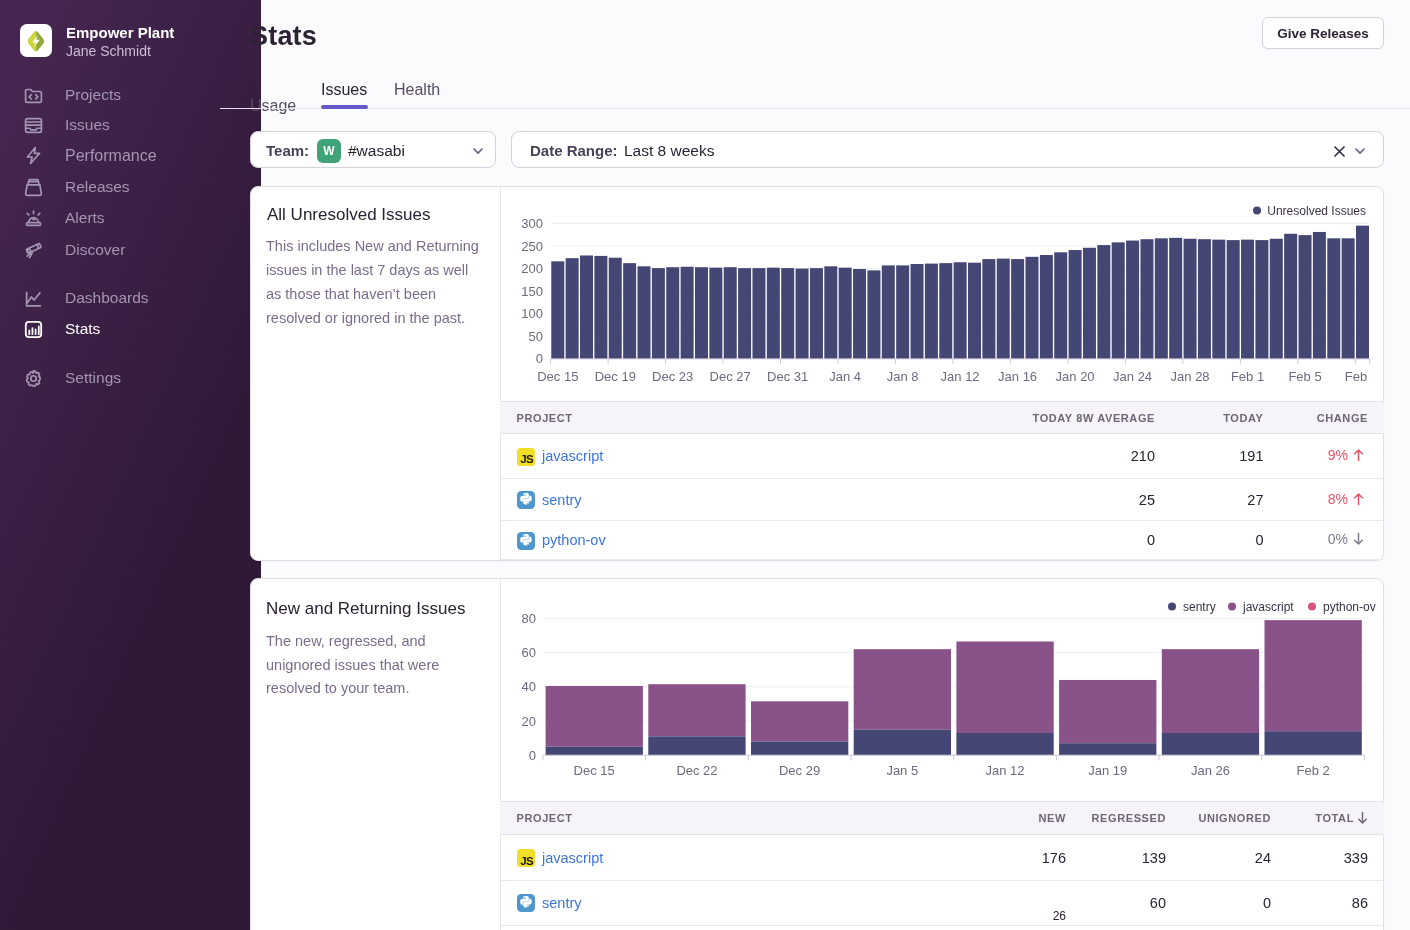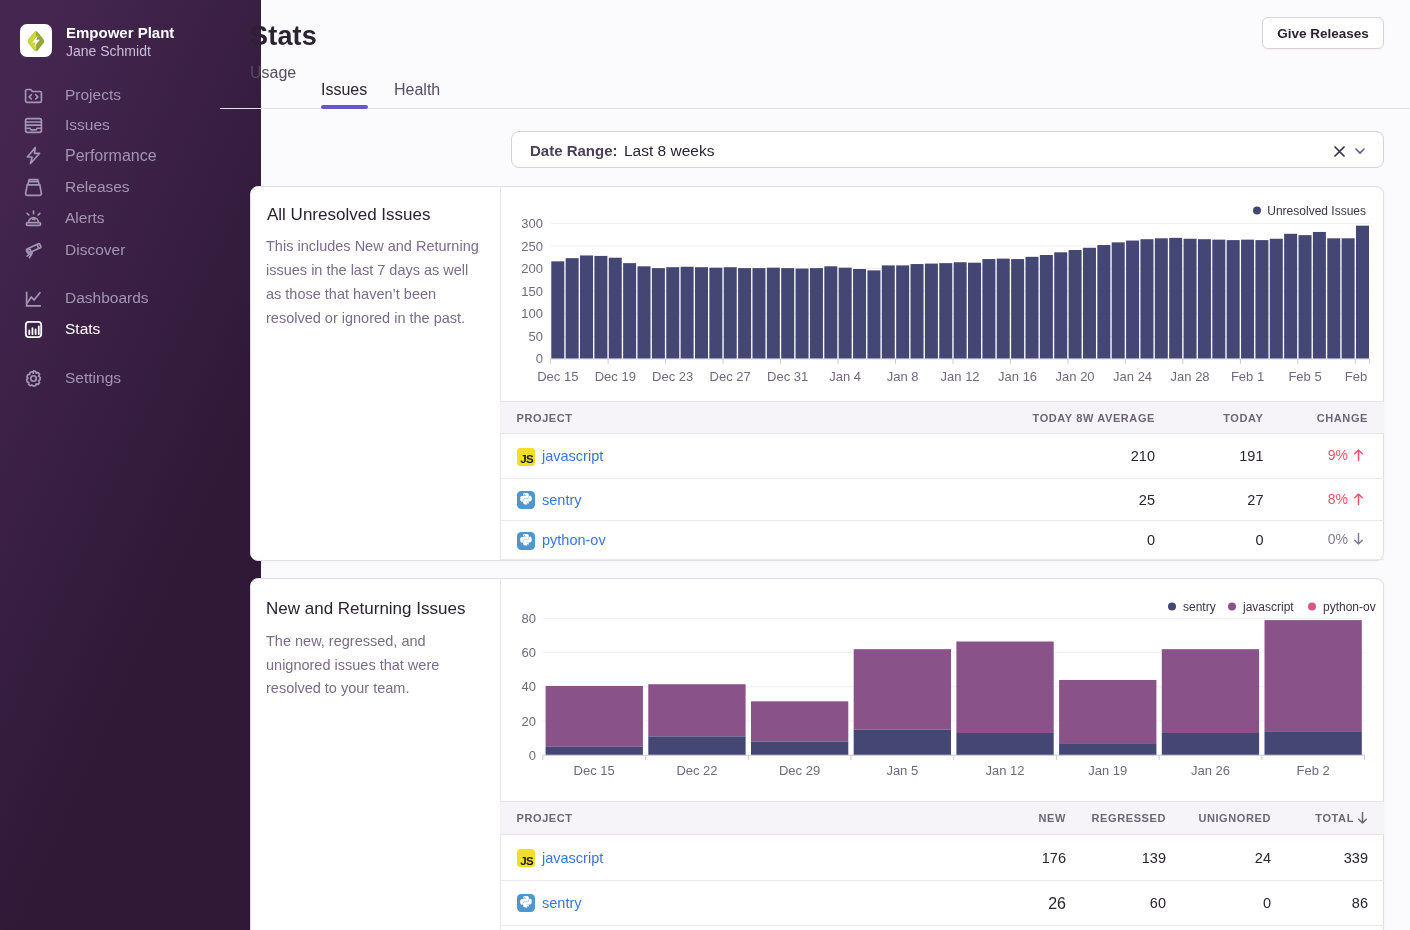--- a/index.html
+++ b/index.html
@@ -80,26 +80,36 @@
           <circle cx="9" cy="9" r="2.6" fill="none"></circle>
         </svg></div>
       <div style="position:absolute;left:65px;top:368.2px;font-size:15.5px;line-height:20px;color:#a296b1">Settings</div>
 </div>
 
 <div class="abs" style="left:250px;top:21px;font-size:27px;font-weight:bold;color:#2b2233;letter-spacing:0.2px">Stats</div>
 <div class="abs" style="left:1262px;top:17px;width:122px;height:32px;background:#fff;border:1px solid #d7d1de;border-radius:6px;box-shadow:0 1px 1px rgba(40,30,60,0.04)">
   <div class="abs" style="left:0;top:8px;width:120px;text-align:center;font-size:13.5px;font-weight:bold;color:#2b2233">Give Releases</div>
 </div>
 
-<div class="abs" style="left:250px;top:64px;font-size:16px;color:#564c63">Usage</div>
+<div class="abs" style="left:250px;top:97px;font-size:16px;color:#564c63">Usage</div>
 <div class="abs" style="left:321px;top:81px;font-size:16px;color:#2b2233">Issues</div>
 <div class="abs" style="left:394px;top:81px;font-size:16px;color:#564c63">Health</div>
 <div class="abs" style="left:220px;top:108px;width:1190px;height:1px;background:#e6e2eb"></div>
 <div class="abs" style="left:320.5px;top:105px;width:47.5px;height:4px;background:#6559c5;border-radius:2px"></div>
 
+<div class="abs" style="left:250px;top:131px;width:246px;height:37px;background:#fff;border:1px solid #d6d0df;border-radius:8px">
+  <div class="abs" style="left:15px;top:10px;font-size:15px;font-weight:bold;color:#4a4059">Team:</div>
+  <div class="abs" style="left:66px;top:6.5px;width:24px;height:24px;border-radius:6px;background:#40a377">
+    <div class="abs" style="left:0;top:5px;width:24px;text-align:center;font-size:12px;font-weight:bold;color:#fff">W</div>
+  </div>
+  <div class="abs" style="left:97px;top:10px;font-size:15.5px;color:#2b2233">#wasabi</div>
+  <div class="abs" style="left:220px;top:12px"><svg width="14" height="14" viewBox="0 0 14 14" fill="none" stroke="#6f6287" stroke-width="1.7" stroke-linecap="round" stroke-linejoin="round">
+          <path d="M3 5 L7 9.2 L11 5"></path>
+        </svg></div>
+</div>
 <div class="abs" style="left:511px;top:131px;width:873px;height:37px;background:#fff;border:1px solid #d6d0df;border-radius:8px">
   <div class="abs" style="left:18px;top:10px;font-size:15px;font-weight:bold;color:#4a4059">Date Range:</div>
   <div class="abs" style="left:112px;top:10px;font-size:15.5px;color:#2b2233">Last 8 weeks</div>
   <div class="abs" style="left:821px;top:11.5px"><svg width="13" height="13" viewBox="0 0 13 13" fill="none" stroke="#3a3145" stroke-width="1.7" stroke-linecap="round">
           <path d="M2 2 L11 11 M11 2 L2 11"></path>
         </svg></div>
   <div class="abs" style="left:841px;top:12px"><svg width="14" height="14" viewBox="0 0 14 14" fill="none" stroke="#6f6287" stroke-width="1.7" stroke-linecap="round" stroke-linejoin="round">
           <path d="M3 5 L7 9.2 L11 5"></path>
         </svg></div>
 </div>
@@ -367,18 +377,18 @@
 
 <div style="position:absolute;left:500px;top:880.5px;width:884px;height:45px;border-bottom:1px solid #eae7ef">
   <div style="position:absolute;left:16.5px;top:13.5px"><svg width="18" height="18" viewBox="0 0 18 18">
           <rect width="18" height="18" rx="4.2" fill="#4e96cd"></rect>
           <g fill="#ffffff" transform="translate(1.7,1.7) scale(0.1137)">
             <path d="M63.391 1.988c-4.222.02-8.252.379-11.8 1.007-10.45 1.846-12.346 5.71-12.346 12.837v9.411h24.693v3.137H29.977c-7.176 0-13.46 4.313-15.426 12.521-2.268 9.405-2.368 15.275 0 25.096 1.755 7.311 5.947 12.519 13.124 12.519h8.491V67.234c0-8.151 7.051-15.34 15.426-15.34h24.665c6.866 0 12.346-5.654 12.346-12.548V15.833c0-6.693-5.646-11.72-12.346-12.837-4.244-.706-8.645-1.027-12.866-1.008zM50.037 9.557c2.55 0 4.634 2.117 4.634 4.721 0 2.593-2.083 4.69-4.634 4.69-2.56 0-4.633-2.097-4.633-4.69-.001-2.604 2.073-4.721 4.633-4.721z"></path>
             <path d="M91.682 28.38v9.18c0 8.5-7.208 15.655-15.426 15.655H51.591c-6.756 0-12.346 5.783-12.346 12.549v23.515c0 6.691 5.818 10.628 12.346 12.547 7.816 2.297 15.312 2.713 24.665 0 6.216-1.801 12.346-5.423 12.346-12.547v-9.412H63.938v-3.138h37.012c7.176 0 9.852-5.005 12.348-12.519 2.578-7.735 2.467-15.174 0-25.096-1.774-7.145-5.161-12.521-12.348-12.521h-9.268zM77.809 87.927c2.561 0 4.634 2.097 4.634 4.692 0 2.602-2.074 4.719-4.634 4.719-2.55 0-4.633-2.117-4.633-4.719 0-2.595 2.083-4.692 4.633-4.692z"></path>
           </g>
         </svg></div>
   <div style="position:absolute;left:42px;top:14.0px;font-size:14.5px;color:#3c74dd">sentry</div>
-  <div style="position:absolute;right:318px;top:14.0px;font-size:16px;color:#2b2233">26</div>
+  <div style="position:absolute;right:318px;top:28px;font-size:12px;color:#2b2233">26</div>
   <div style="position:absolute;right:218px;top:14.0px;font-size:14.5px;color:#2b2233">60</div>
   <div style="position:absolute;right:113px;top:14.0px;font-size:14.5px;color:#2b2233">0</div>
   <div style="position:absolute;right:16px;top:14.0px;font-size:14.5px;color:#2b2233">86</div>
 </div>
 
 </div>
 </body></html>

